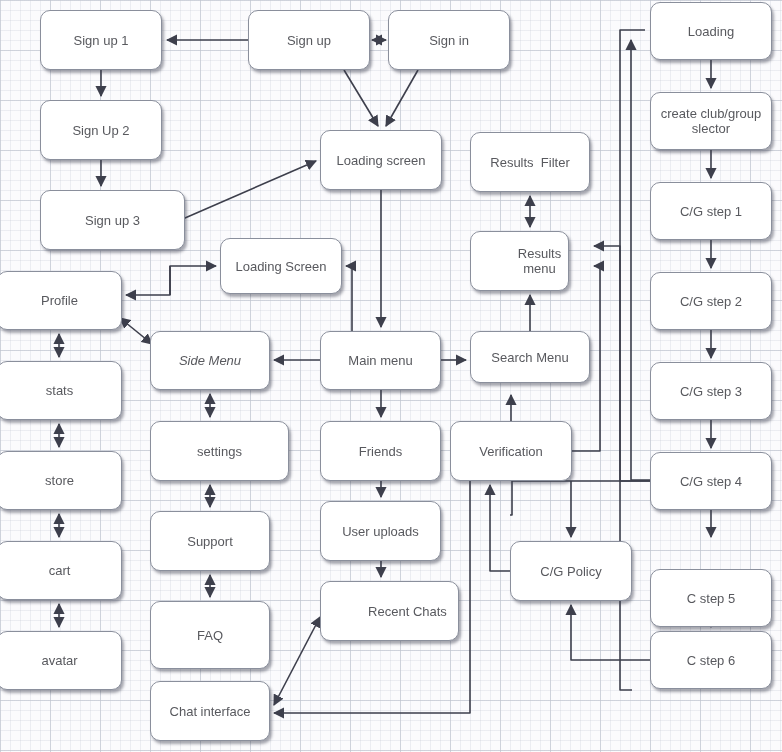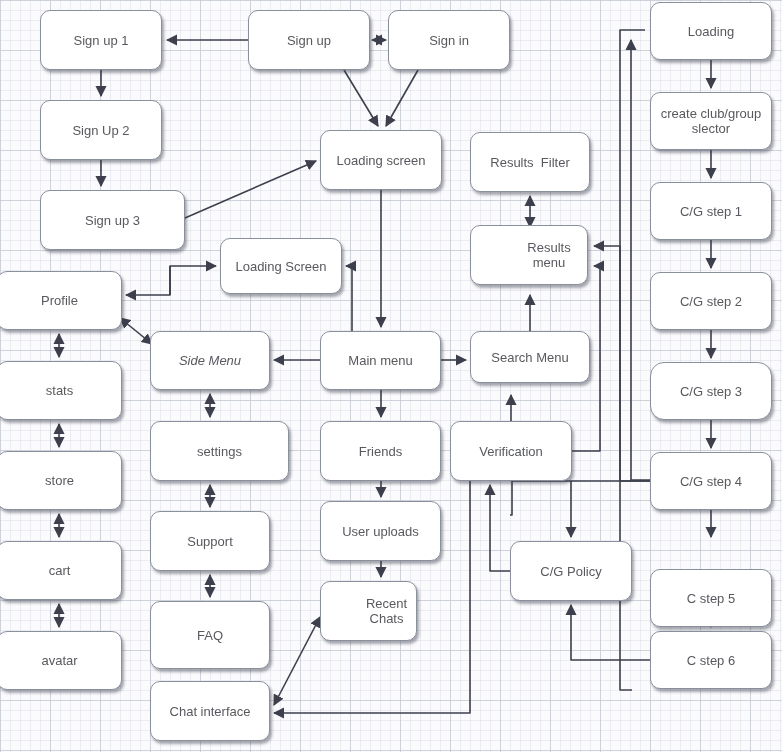--- a/index.html
+++ b/index.html
@@ -142,39 +142,39 @@
       </div>
       <div class="node" style="left: 40px; top: 190px; width: 145px; height: 60px;">
         <span class="node-label">Sign up 3</span>
       </div>
       <div class="node" style="left: 650px; top: 182px; width: 122px; height: 58px;">
         <span class="node-label">C/G step 1</span>
       </div>
       <div class="node" style="left: 220px; top: 238px; width: 122px; height: 56px;">
         <span class="node-label">Loading Screen</span>
       </div>
-      <div class="node" style="left: 470px; top: 225px; width: 118px; height: 60px; padding-left: 40px;">
+      <div class="node" style="left: 470px; top: 231px; width: 99px; height: 60px; padding-left: 40px;">
         <span class="node-label">Results menu</span>
       </div>
       <div class="node" style="left: -3px; top: 271px; width: 125px; height: 59px;">
         <span class="node-label">Profile</span>
       </div>
       <div class="node" style="left: 650px; top: 272px; width: 122px; height: 58px;">
         <span class="node-label">C/G step 2</span>
       </div>
       <div class="node" style="left: 150px; top: 331px; width: 120px; height: 59px; font-style: italic;">
         <span class="node-label">Side Menu</span>
       </div>
       <div class="node" style="left: 320px; top: 331px; width: 121px; height: 59px;">
         <span class="node-label">Main menu</span>
       </div>
       <div class="node" style="left: 470px; top: 331px; width: 120px; height: 52px; justify-content: center;">
         <span class="node-label">Search Menu</span>
       </div>
-      <div class="node" style="left: 650px; top: 362px; width: 122px; height: 58px; border-radius: 14px;">
+      <div class="node" style="left: 650px; top: 362px; width: 122px; height: 58px;">
         <span class="node-label">C/G step 3</span>
       </div>
       <div class="node" style="left: -3px; top: 361px; width: 125px; height: 59px;">
         <span class="node-label">stats</span>
       </div>
       <div class="node" style="left: 150px; top: 421px; width: 139px; height: 60px;">
         <span class="node-label">settings</span>
       </div>
       <div class="node" style="left: 320px; top: 421px; width: 121px; height: 60px;">
         <span class="node-label">Friends</span>
@@ -196,21 +196,21 @@
       </div>
       <div class="node" style="left: 510px; top: 541px; width: 122px; height: 60px;">
         <span class="node-label">C/G Policy</span>
       </div>
       <div class="node" style="left: 650px; top: 541px; width: 122px; height: 58px; margin-top: 28px;">
         <span class="node-label">C step 5</span>
       </div>
       <div class="node" style="left: -3px; top: 541px; width: 125px; height: 59px;">
         <span class="node-label">cart</span>
       </div>
-      <div class="node" style="left: 320px; top: 581px; width: 97px; height: 60px; padding-left: 36px;">
+      <div class="node" style="left: 320px; top: 581px; width: 139px; height: 60px; padding-left: 36px;">
         <span class="node-label">Recent Chats</span>
       </div>
       <div class="node" style="left: 150px; top: 601px; width: 120px; height: 68px;">
         <span class="node-label">FAQ</span>
       </div>
       <div class="node" style="left: 650px; top: 631px; width: 122px; height: 58px;">
         <span class="node-label">C step 6</span>
       </div>
       <div class="node" style="left: -3px; top: 631px; width: 125px; height: 59px;">
         <span class="node-label">avatar</span>

